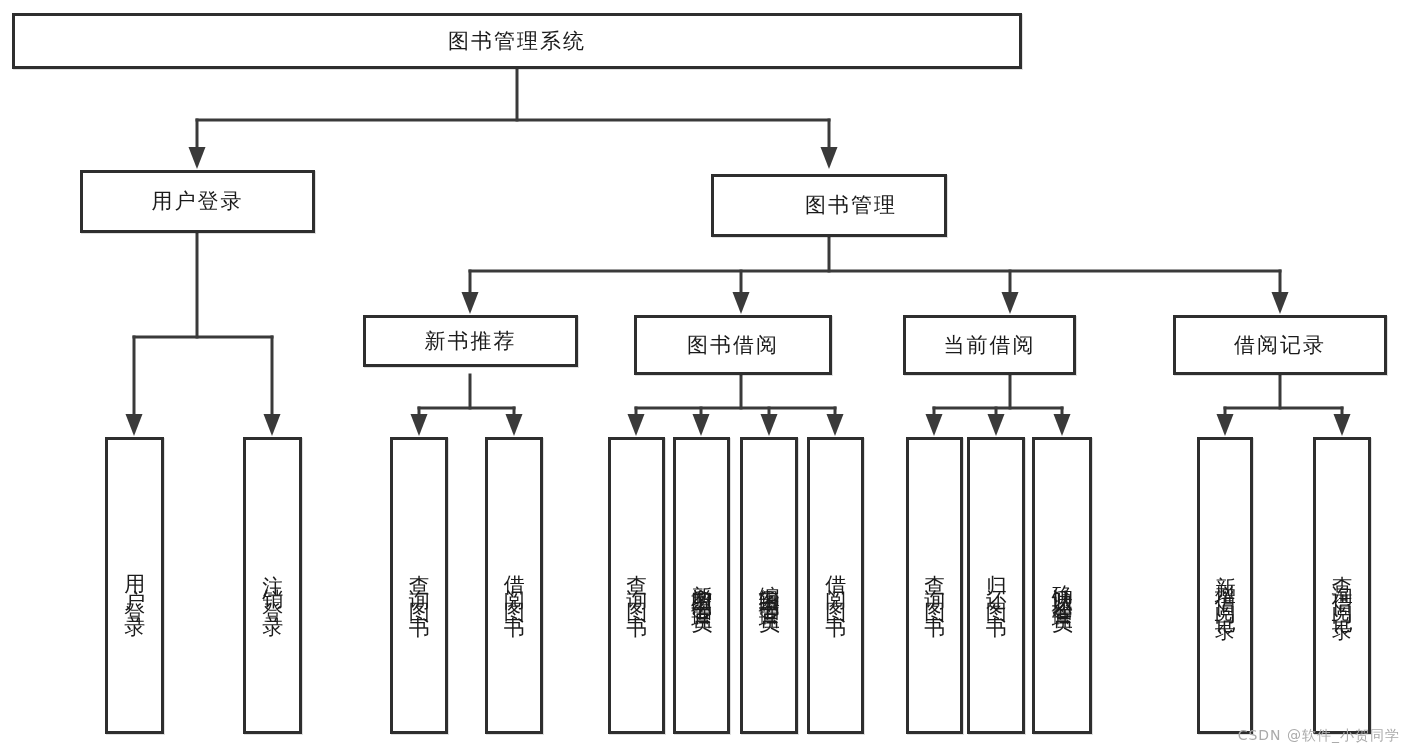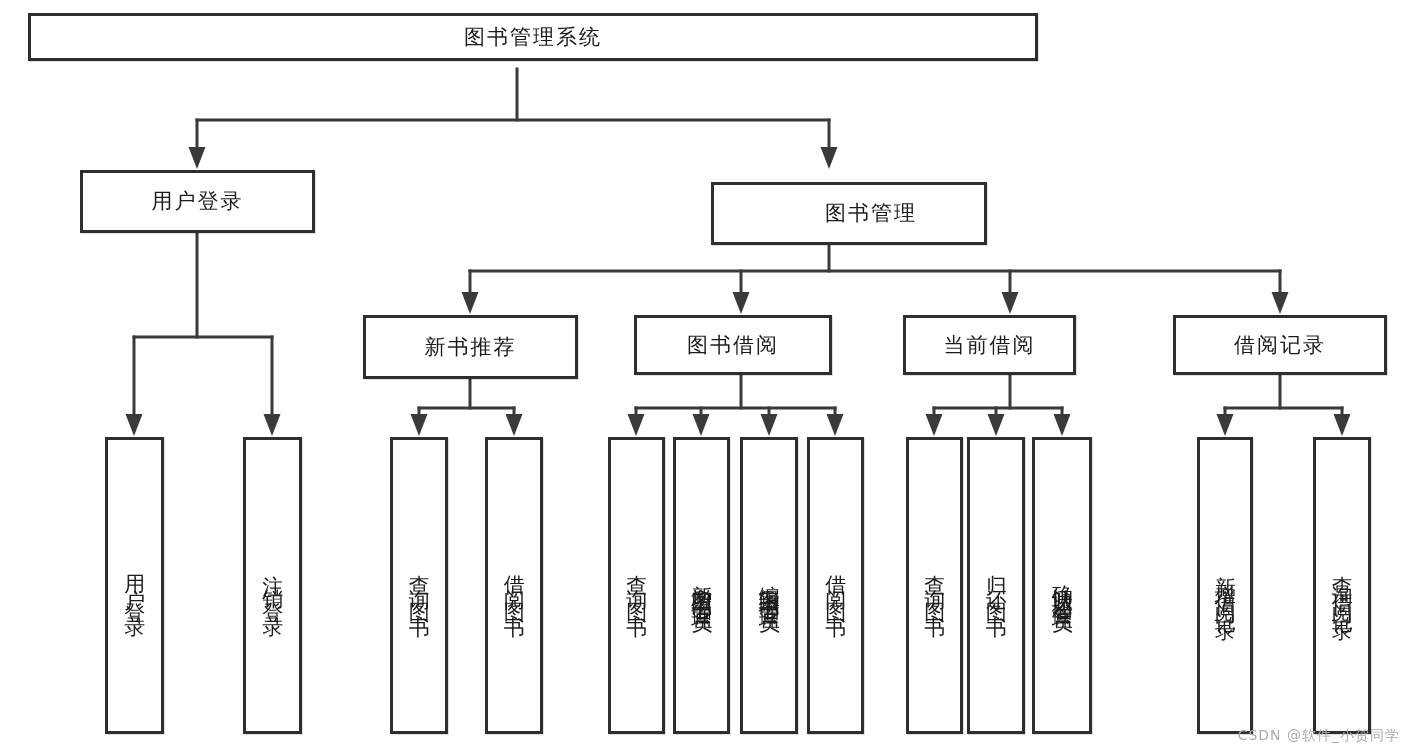--- a/index.html
+++ b/index.html
@@ -105,30 +105,30 @@
       <line x1="1062" y1="408" x2="1062" y2="416" stroke="#3a3a3a" stroke-width="3" stroke-linecap="square"></line>
       <polygon points="1053.5,414 1070.5,414 1062,436" fill="#3a3a3a"></polygon>
       <line x1="1280" y1="375" x2="1280" y2="408" stroke="#3a3a3a" stroke-width="3" stroke-linecap="square"></line>
       <line x1="1225" y1="408" x2="1342" y2="408" stroke="#3a3a3a" stroke-width="3" stroke-linecap="square"></line>
       <line x1="1225" y1="408" x2="1225" y2="416" stroke="#3a3a3a" stroke-width="3" stroke-linecap="square"></line>
       <polygon points="1216.5,414 1233.5,414 1225,436" fill="#3a3a3a"></polygon>
       <line x1="1342" y1="408" x2="1342" y2="416" stroke="#3a3a3a" stroke-width="3" stroke-linecap="square"></line>
       <polygon points="1333.5,414 1350.5,414 1342,436" fill="#3a3a3a"></polygon>
     </svg>
   <div class="watermark">CSDN @软件_小贺同学</div>
-<div class="node node-h" style="left: 28px; top: 13px; width: 1010px; height: 48px;">
+<div class="node node-h" style="left: 12px; top: 13px; width: 1010px; height: 56px;">
       <span class="node-label">图书管理系统</span>
     </div>
     <div class="node node-h" style="left: 80px; top: 170px; width: 235px; height: 63px;">
       <span class="node-label">用户登录</span>
     </div>
-    <div class="node node-h" style="left: 711px; top: 182px; width: 276px; height: 63px; padding-left: 44px;">
+    <div class="node node-h" style="left: 711px; top: 174px; width: 236px; height: 63px; padding-left: 44px;">
       <span class="node-label">图书管理</span>
     </div>
-    <div class="node node-h" style="left: 363px; top: 315px; width: 215px; height: 64px;">
+    <div class="node node-h" style="left: 363px; top: 315px; width: 215px; height: 52px;">
       <span class="node-label">新书推荐</span>
     </div>
     <div class="node node-h" style="left: 634px; top: 315px; width: 198px; height: 60px;">
       <span class="node-label">图书借阅</span>
     </div>
     <div class="node node-h" style="left: 903px; top: 315px; width: 173px; height: 60px;">
       <span class="node-label">当前借阅</span>
     </div>
     <div class="node node-h" style="left: 1173px; top: 315px; width: 214px; height: 60px;">
       <span class="node-label">借阅记录</span>

